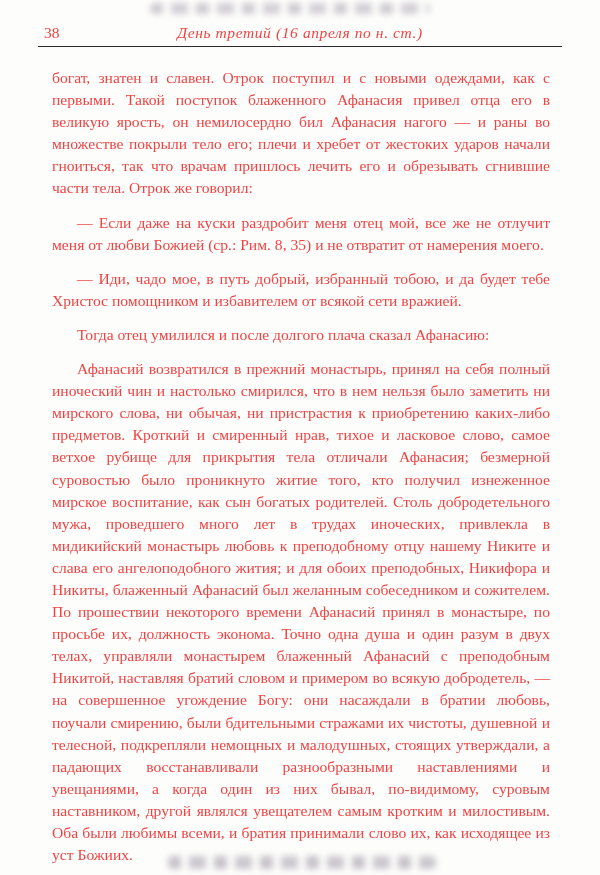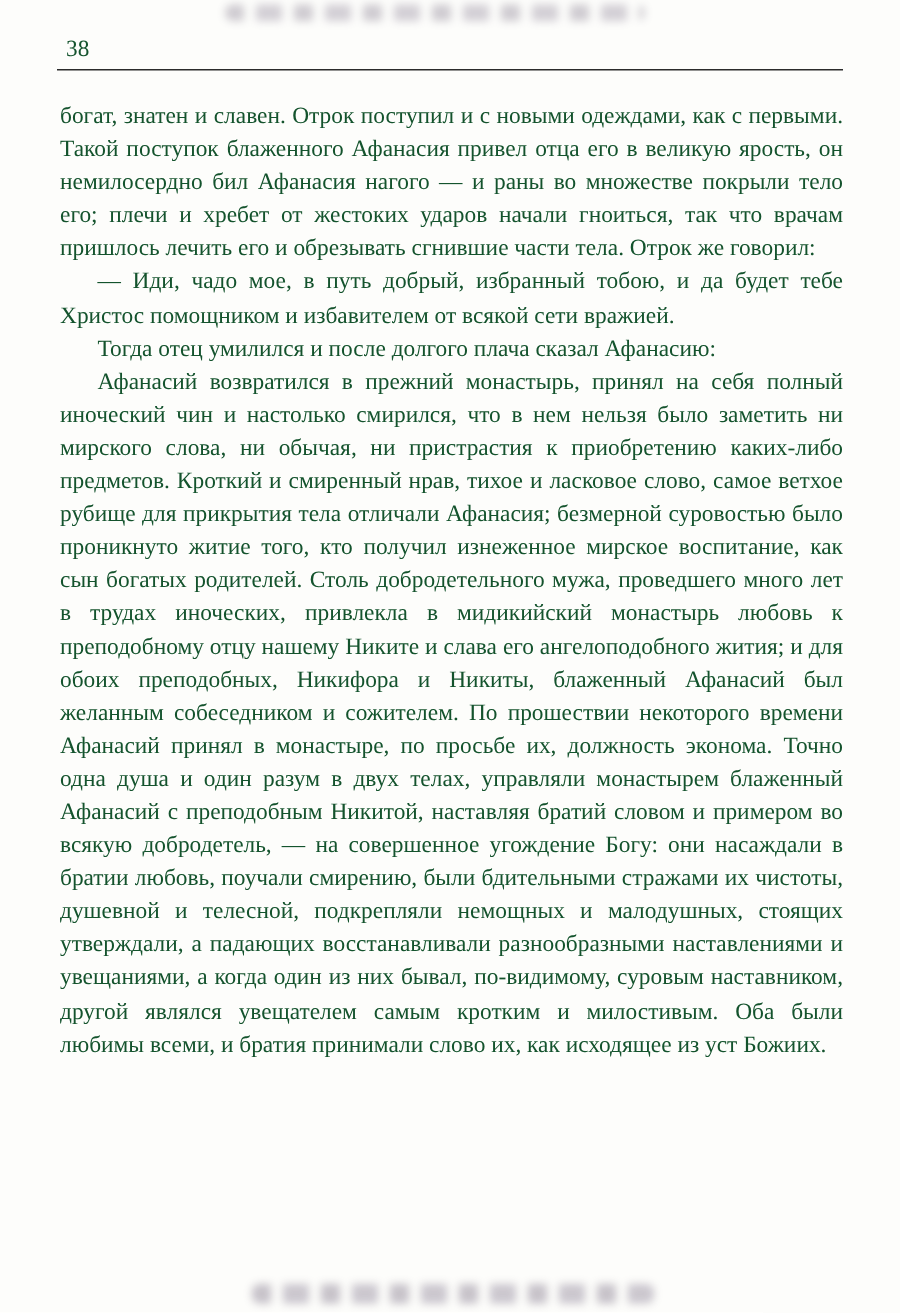--- a/index.html
+++ b/index.html
@@ -7,21 +7,21 @@
     padding: 0;
     background: #ffffff;
   }
   .page {
     position: relative;
     width: 600px;
     height: 875px;
     background: #fdfdfb;
     overflow: hidden;
     font-family: "Liberation Serif", "DejaVu Serif", serif;
-    color: #14532d;
+    color: #ef4444;
   }
   
   .scan-artifact {
     position: absolute;
     height: 11px;
     filter: blur(3px);
     opacity: 0.32;
     border-radius: 5px;
     background: repeating-linear-gradient(
       90deg,
@@ -58,41 +58,43 @@
   }
 
   .body-text {
     margin: 20px 38px 0 40px;
     width: 522px;
     font-size: 15.6px;
     line-height: 22.1px;
     text-align: justify;
   }
   .para {
-    margin: 0;
+    margin: 12px;
     padding: 0;
     text-indent: 0;
   }
   .para.indent {
     text-indent: 25px;
   }
 </style>
 </head>
 <body>
 
 <div class="page">
 
   <div class="scan-artifact top"></div>
 
   <div class="header">
     <span class="pagenum">38</span>
+    <span class="running-title">День третий (16 апреля по н. ст.)</span>
   </div>
 
   <div class="body-text">
       <p class="para">богат, знатен и славен. Отрок поступил и с новыми одеждами, как с первыми. Такой поступок блаженного Афанасия привел отца его в великую ярость, он немилосердно бил Афанасия нагого — и раны во множестве покрыли тело его; плечи и хребет от жестоких ударов начали гноиться, так что врачам пришлось лечить его и обрезывать сгнившие части тела. Отрок же говорил:</p>
+      <p class="para indent">— Если даже на куски раздробит меня отец мой, все же не отлучит меня от любви Божией (ср.: Рим. 8, 35) и не отвратит от намерения моего.</p>
       <p class="para indent">— Иди, чадо мое, в путь добрый, избранный тобою, и да будет тебе Христос помощником и избавителем от всякой сети вражией.</p>
       <p class="para indent">Тогда отец умилился и после долгого плача сказал Афанасию:</p>
       <p class="para indent">Афанасий возвратился в прежний монастырь, принял на себя полный иноческий чин и настолько смирился, что в нем нельзя было заметить ни мирского слова, ни обычая, ни пристрастия к приобретению каких-либо предметов. Кроткий и смиренный нрав, тихое и ласковое слово, самое ветхое рубище для прикрытия тела отличали Афанасия; безмерной суровостью было проникнуто житие того, кто получил изнеженное мирское воспитание, как сын богатых родителей. Столь добродетельного мужа, проведшего много лет в трудах иноческих, привлекла в мидикийский монастырь любовь к преподобному отцу нашему Никите и слава его ангелоподобного жития; и для обоих преподобных, Никифора и Никиты, блаженный Афанасий был желанным собеседником и сожителем. По прошествии некоторого времени Афанасий принял в монастыре, по просьбе их, должность эконома. Точно одна душа и один разум в двух телах, управляли монастырем блаженный Афанасий с преподобным Никитой, наставляя братий словом и примером во всякую добродетель, — на совершенное угождение Богу: они насаждали в братии любовь, поучали смирению, были бдительными стражами их чистоты, душевной и телесной, подкрепляли немощных и малодушных, стоящих утверждали, а падающих восстанавливали разнообразными наставлениями и увещаниями, а когда один из них бывал, по-видимому, суровым наставником, другой являлся увещателем самым кротким и милостивым. Оба были любимы всеми, и братия принимали слово их, как исходящее из уст Божиих.</p>
     </div>
 
   <div class="scan-artifact bottom"></div>
 
 </div>
 
 </body></html>

